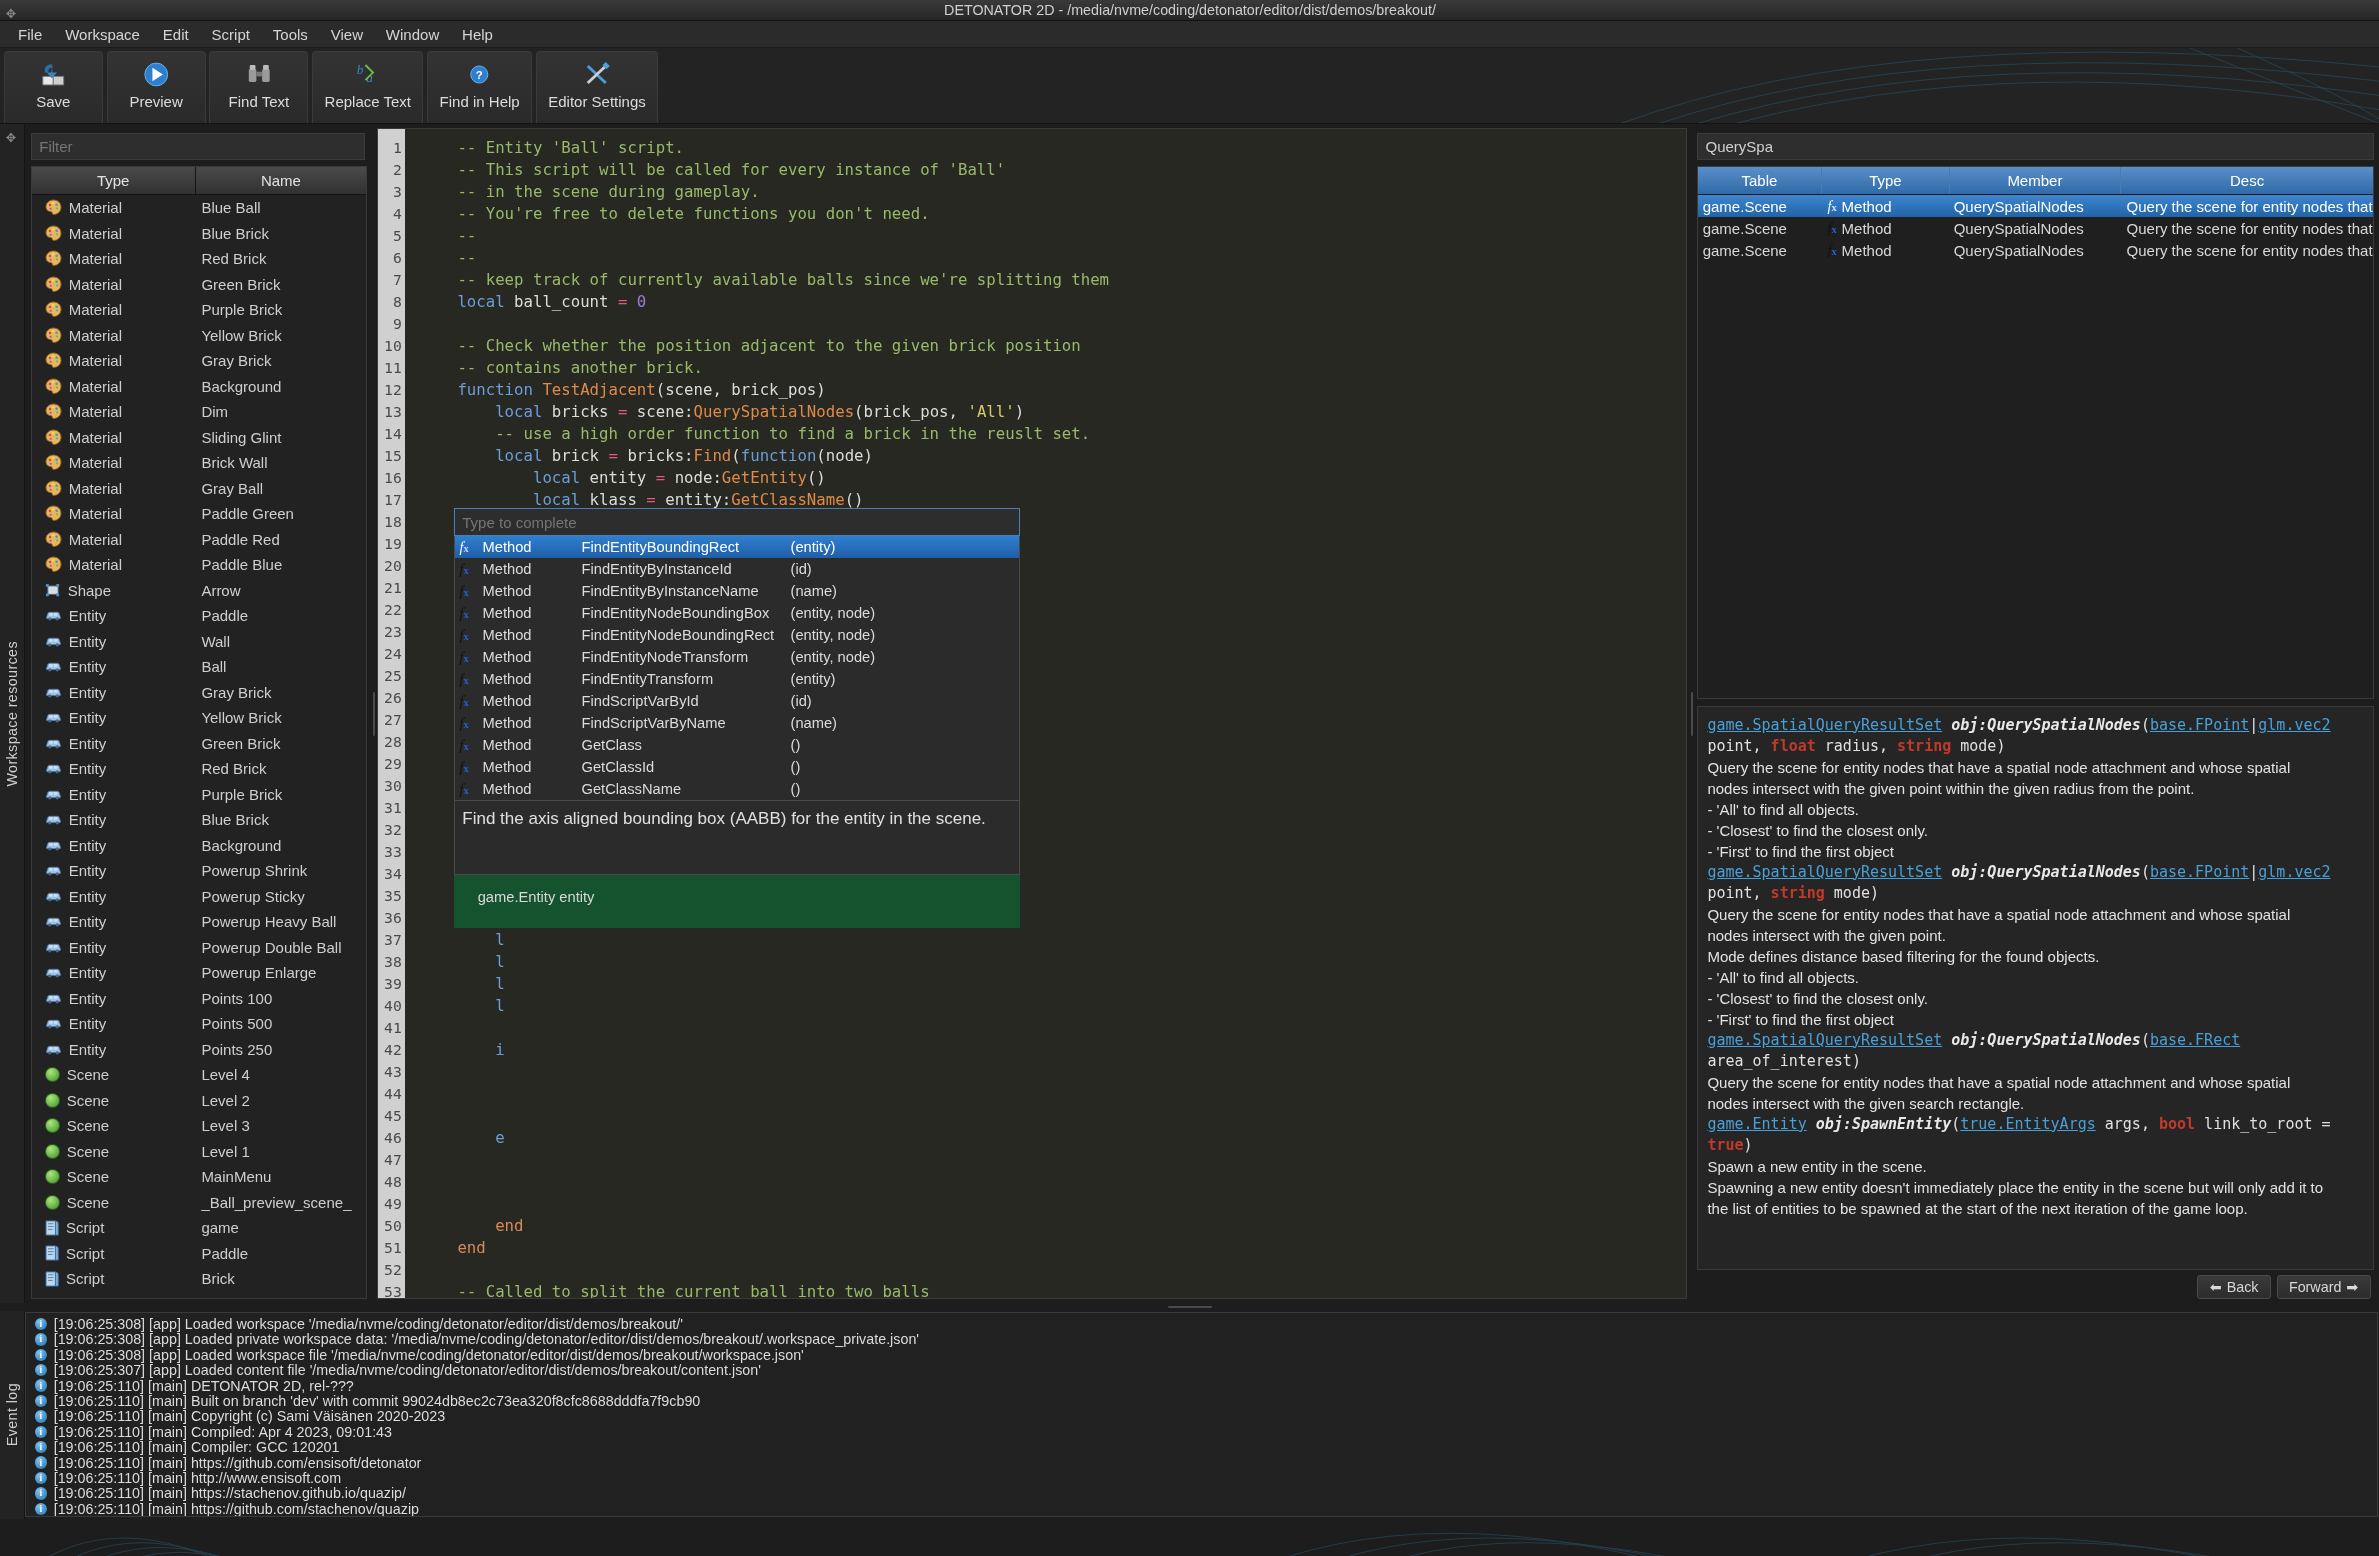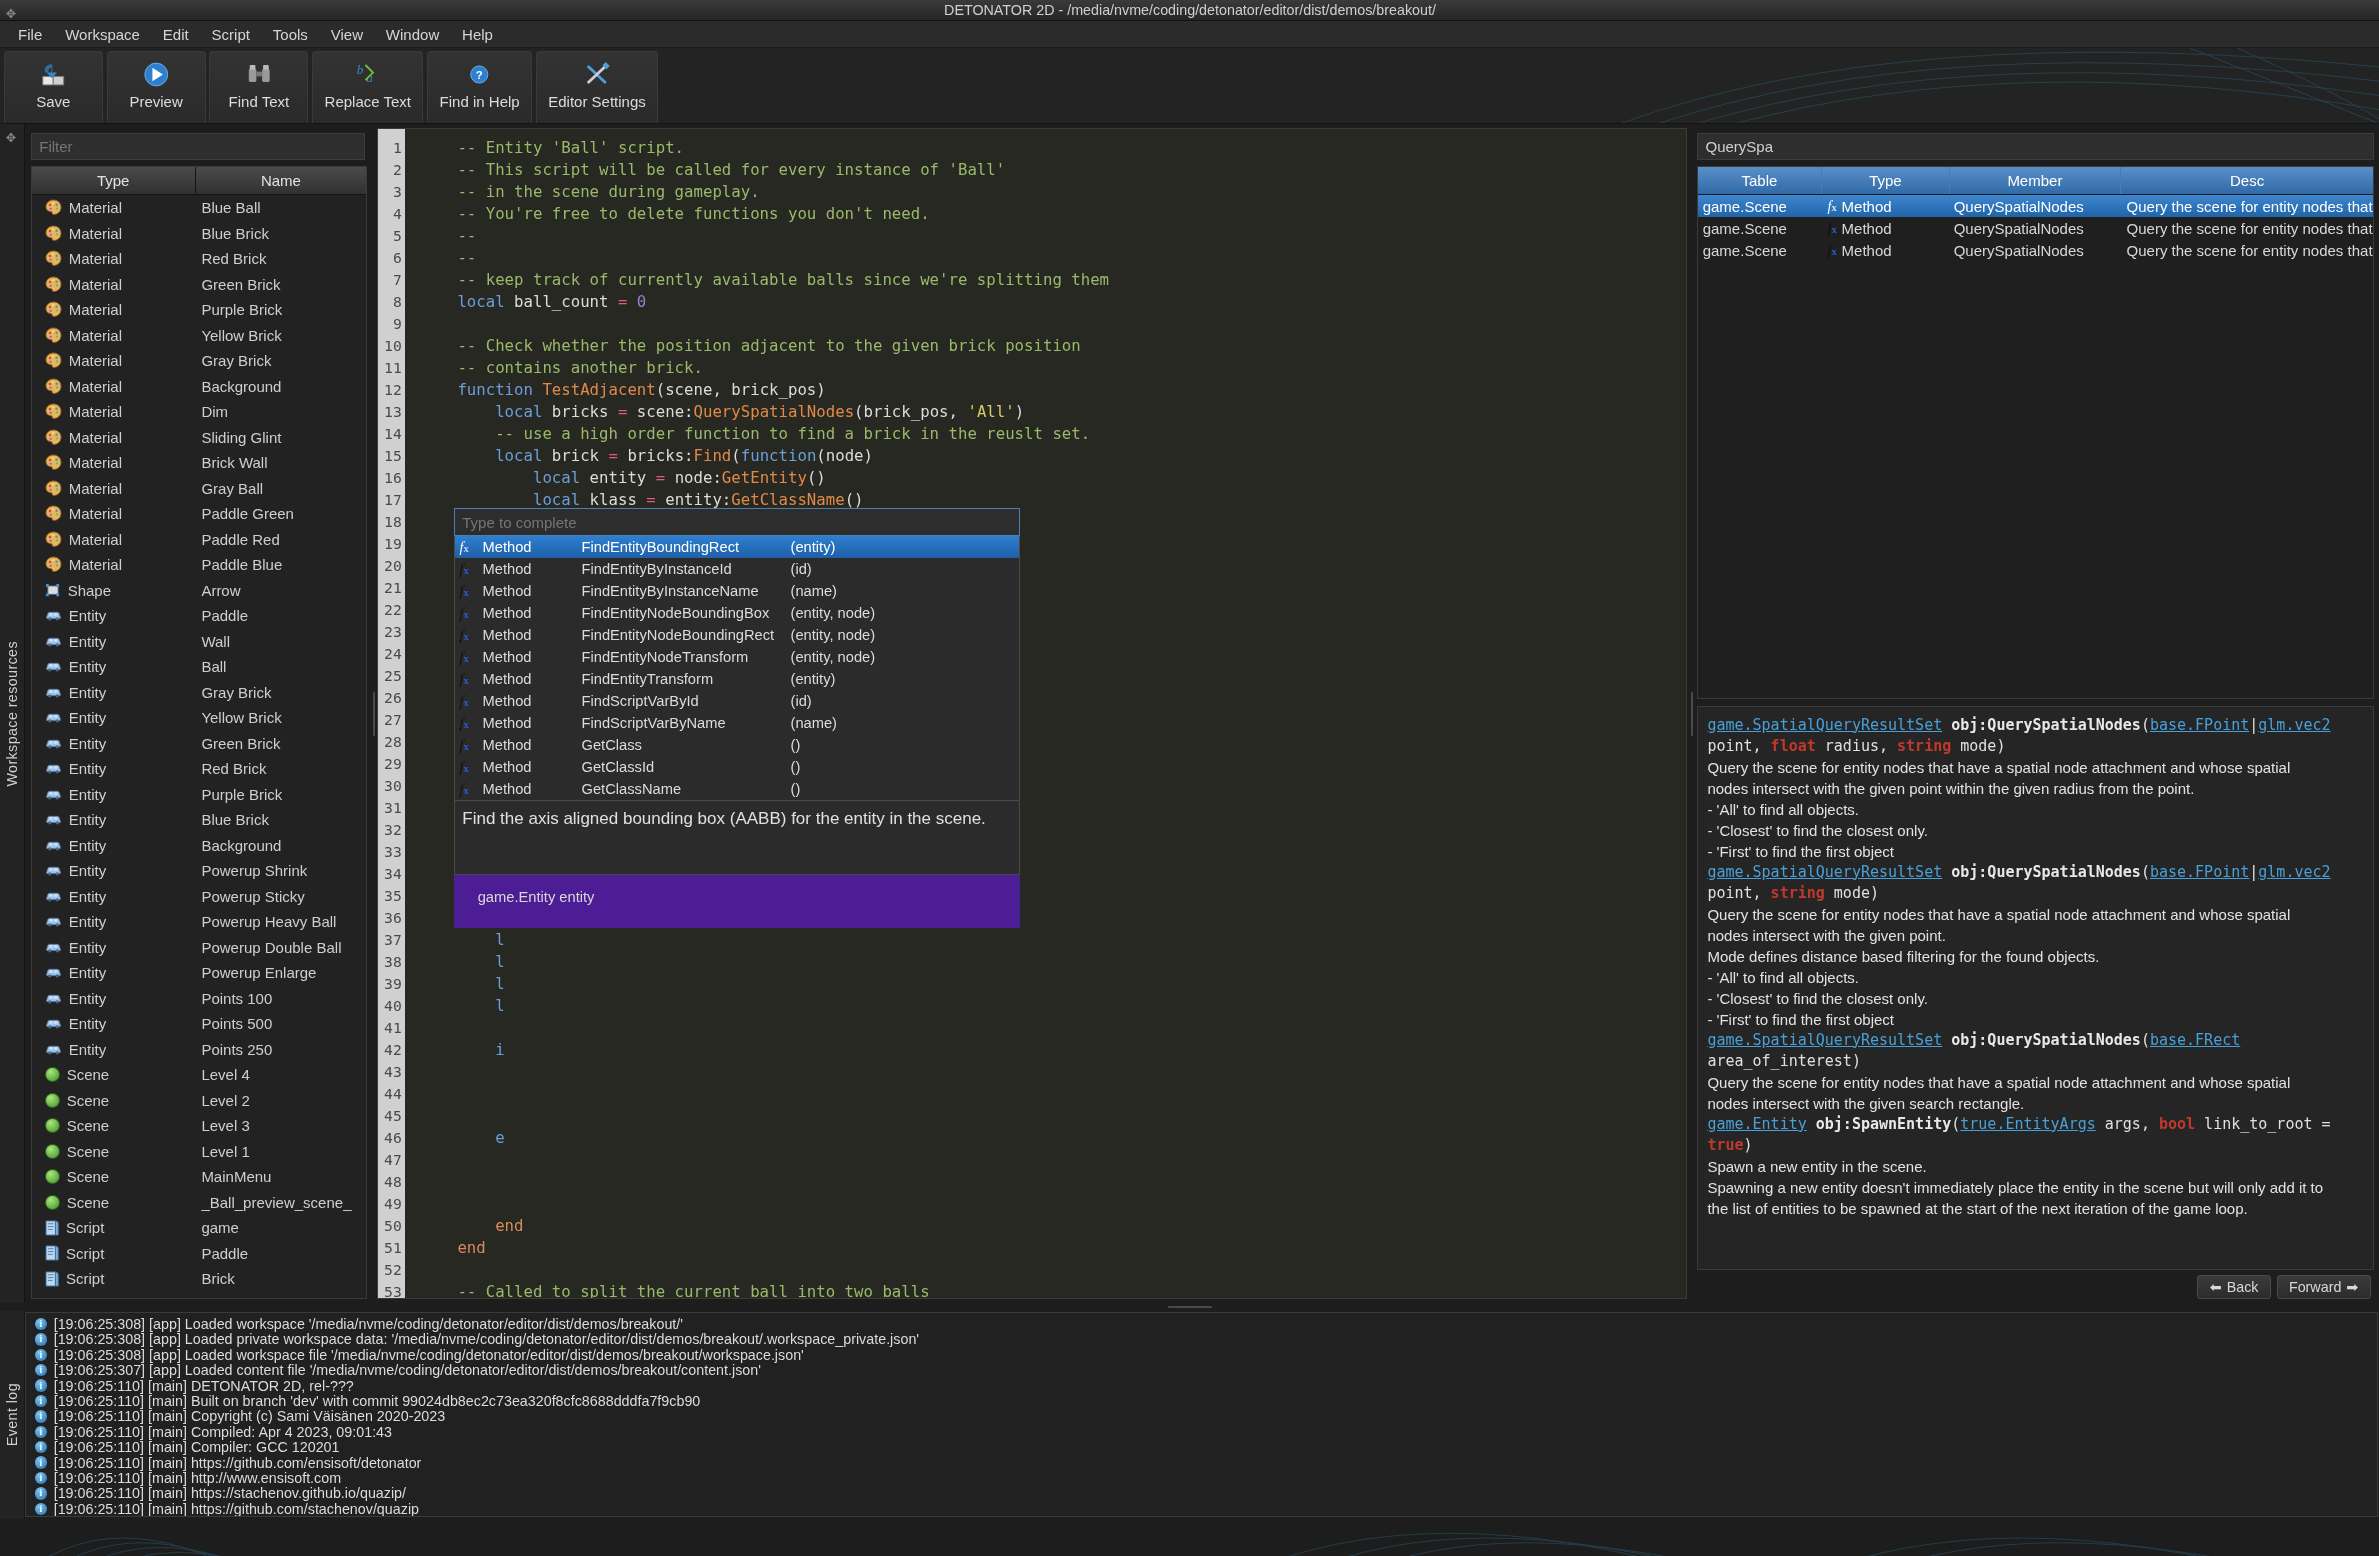--- a/index.html
+++ b/index.html
@@ -88,21 +88,21 @@
   .acrow .ic{width:23px;flex:0 0 23px;font-family:"Liberation Serif",serif;font-style:italic;
              font-size:14.3px;color:#111;}
   .acrow .ic b{color:#2a5cd8;font-size:10.5px;font-style:normal;}
   .acrow.sel .ic{color:#fff;}
   .acrow.sel .ic b{color:#bcd4ff;}
   .acrow .k{width:99px;flex:0 0 99px;}
   .acrow .n{width:209px;flex:0 0 209px;}
   .acrow .p{flex:1;}
   #acdesc{background:#2b2b2b;border:1px solid #4a4a4a;border-top:none;height:74px;
           font-size:17px;color:#e0e0e0;padding:7.6px 7.6px;}
-  #acsig{background:#4c1d95;height:53px;font-size:14.7px;color:#d8d8d8;padding:13.3px 0 0 24px;}
+  #acsig{background:#14532d;height:53px;font-size:14.7px;color:#d8d8d8;padding:13.3px 0 0 24px;}
 
   
   .hsplit{height:7.6px;background:#1d1d1d;cursor:row-resize;position:relative;}
   .hsplit::after{content:"";position:absolute;top:2.9px;left:50%;transform:translateX(-50%);
                  width:44px;height:1.9px;background:#4a4a4a;border-radius:1px;}
 
   
   #rightpanel{width:685px;flex:0 0 685px;background:#1d1d1d;display:flex;flex-direction:column;
               padding:3.8px 3.8px 3.8px 0;}
   #qsearch{height:27px;background:#2e2e2e;border:1px solid #3c3c3c;color:#d0d0d0;
@@ -119,21 +119,21 @@
   .qrow .q3{padding-left:3.8px;}
   .qrow .q4{padding-left:5.7px;white-space:nowrap;overflow:hidden;}
   .fxico{font-family:"Liberation Serif",serif;font-style:italic;font-size:14.3px;color:#111;}
   .fxico b{color:#2a5cd8;font-size:10.5px;font-style:normal;}
   .qrow.sel .fxico{color:#fff;} .qrow.sel .fxico b{color:#cfe0ff;}
 
   #helpdoc{flex:1;background:#252525;border:1px solid #3a3a3a;margin:6.7px 1.9px 0 1.9px;
            padding:7.6px 9.5px;font-size:15px;line-height:21px;color:#e2e2e2;overflow:hidden;}
   .sig{font-family:"DejaVu Sans Mono",monospace;font-size:15px;line-height:21px;}
   .t-type{color:#48a0d8;text-decoration:underline;}
-  .t-obj{color:#e8e8e8;font-weight:bold;}
+  .t-obj{color:#e8e8e8;font-style:italic;font-weight:bold;}
   .t-prim{color:#c0392b;font-weight:bold;}
   .t-plain{color:#e0e0e0;}
   .helpline{margin:0;}
   .navbar{height:25px;display:flex;align-items:center;justify-content:flex-end;gap:5.7px;
           padding:0 5.7px;margin-top:3.8px;}
   .navbtn{background:linear-gradient(#3a3a3a,#2c2c2c);border:1px solid #4a4a4a;border-radius:2.9px;
           font-size:14.3px;color:#d8d8d8;padding:2.9px 11.4px;cursor:pointer;display:flex;align-items:center;gap:4.8px;}
 
   
   #logdock{height:auto;display:flex;background:#1d1d1d;}

